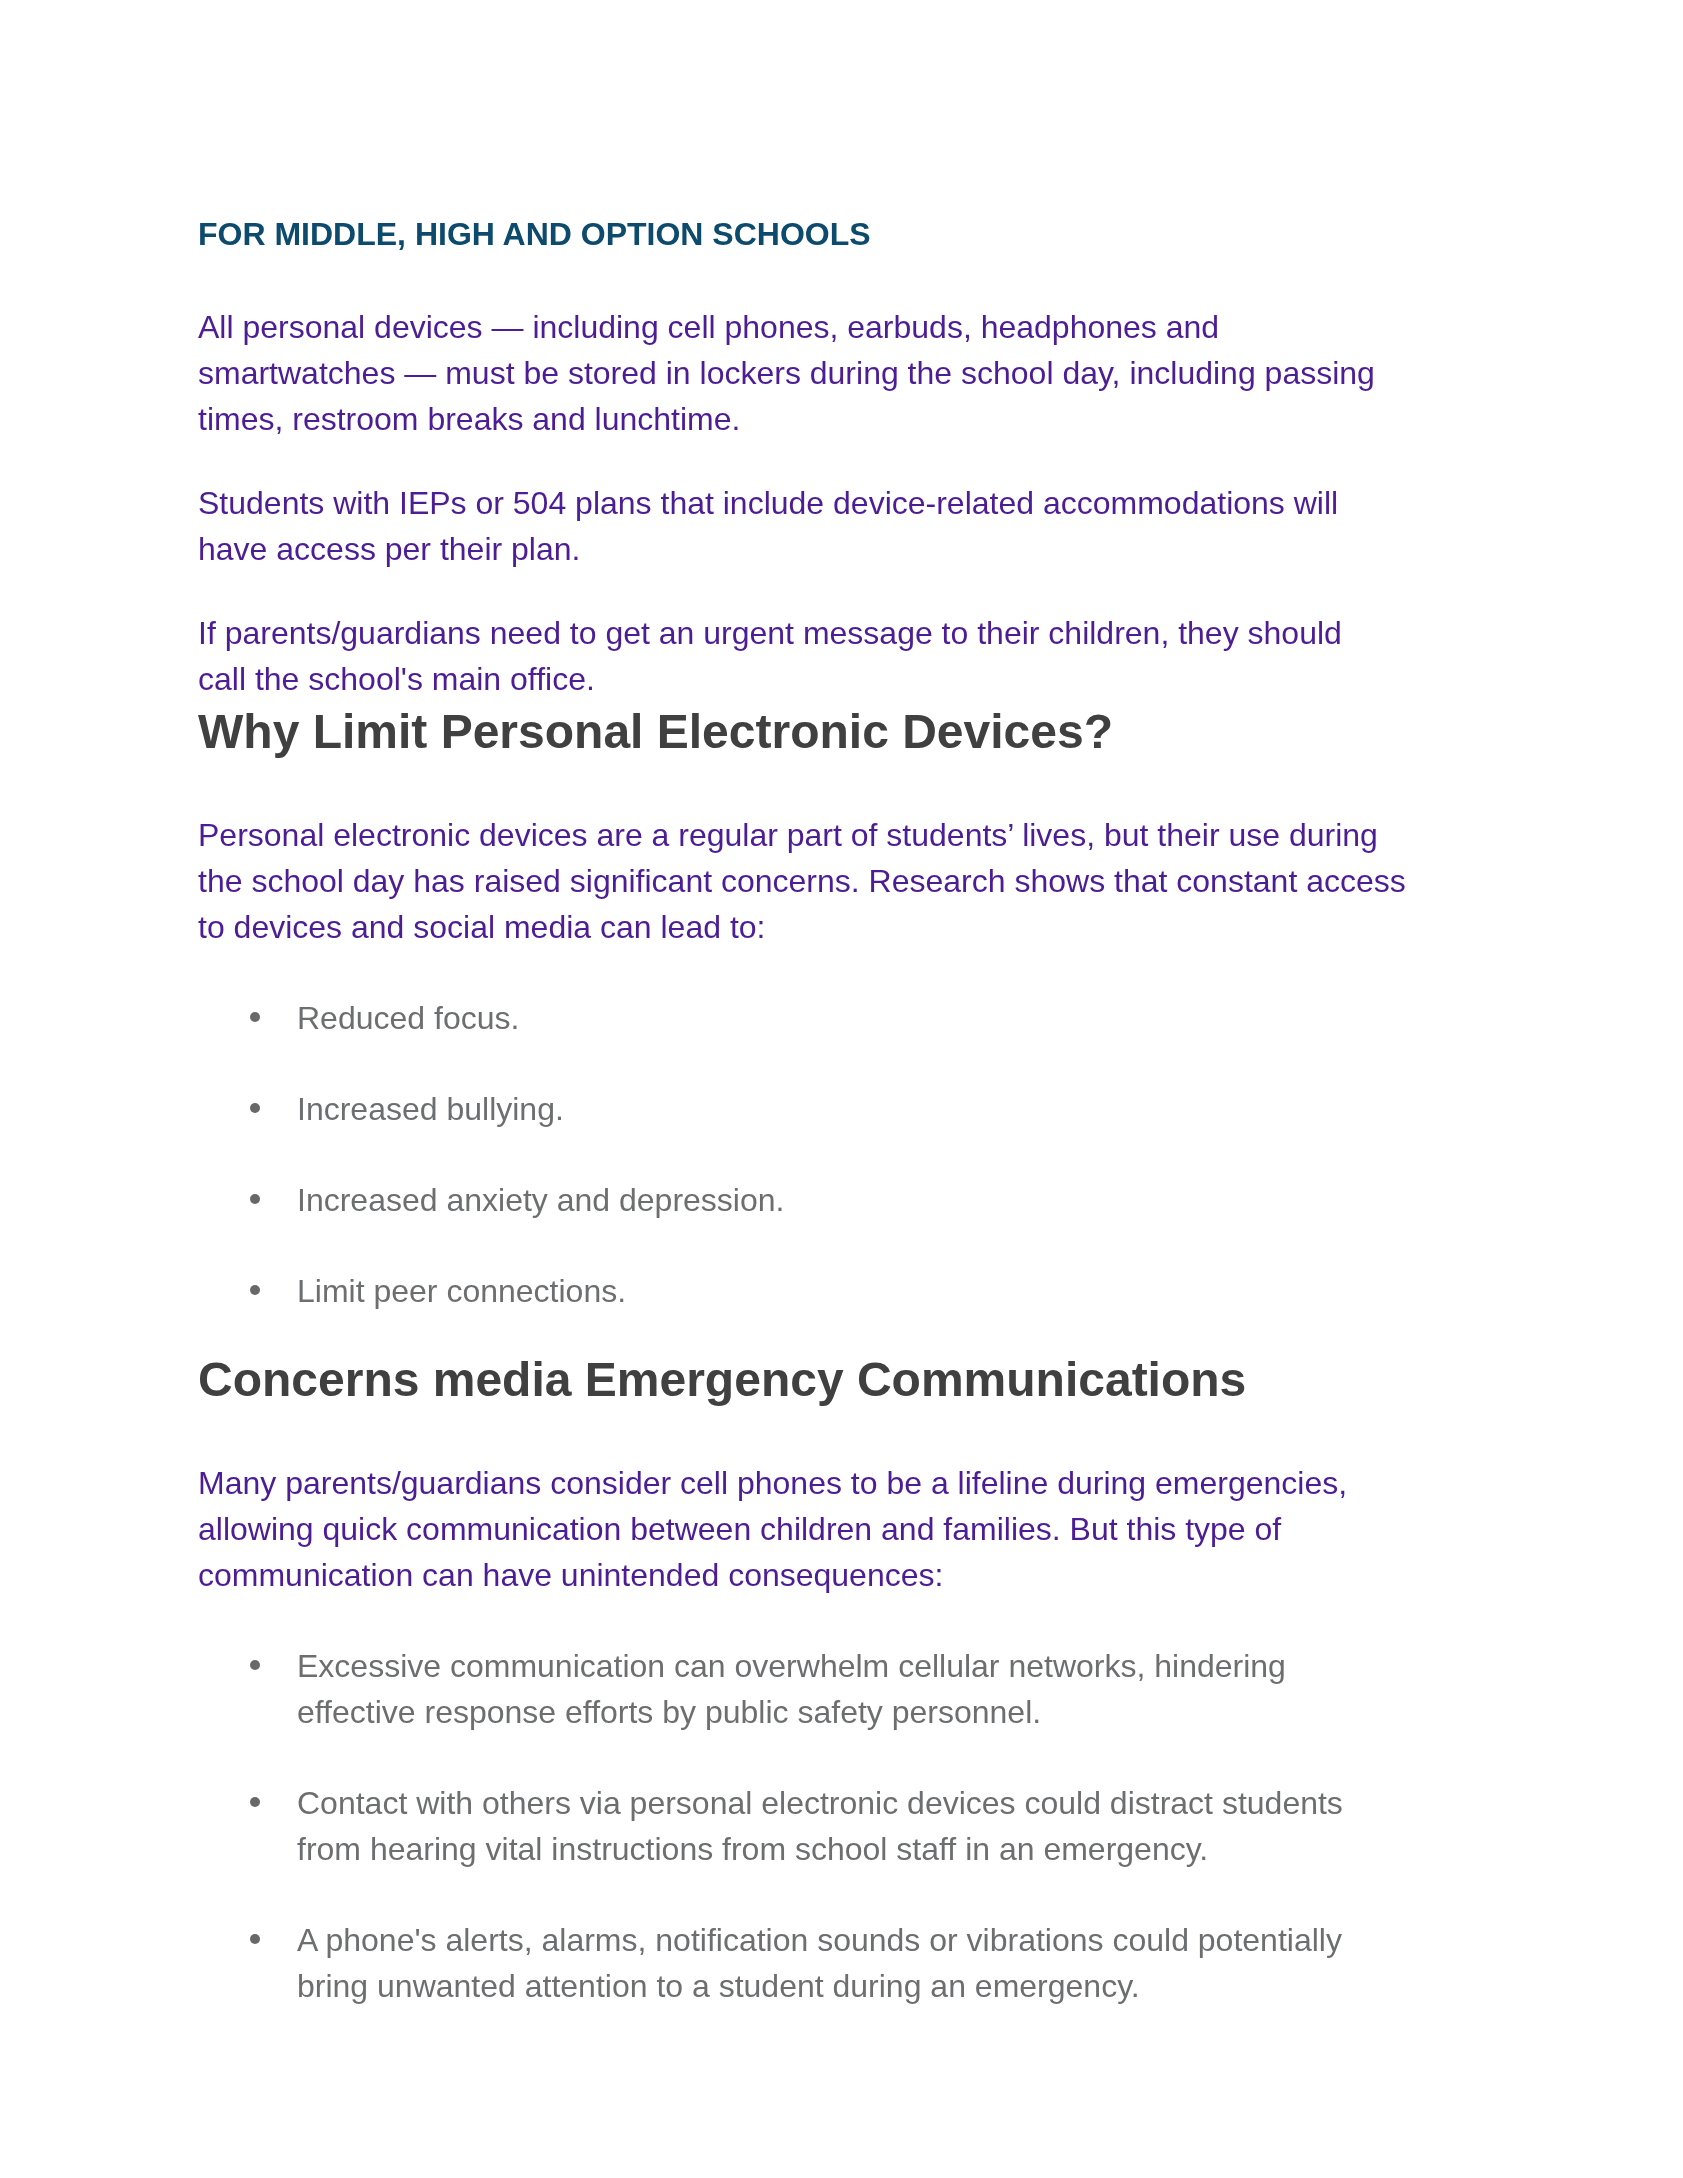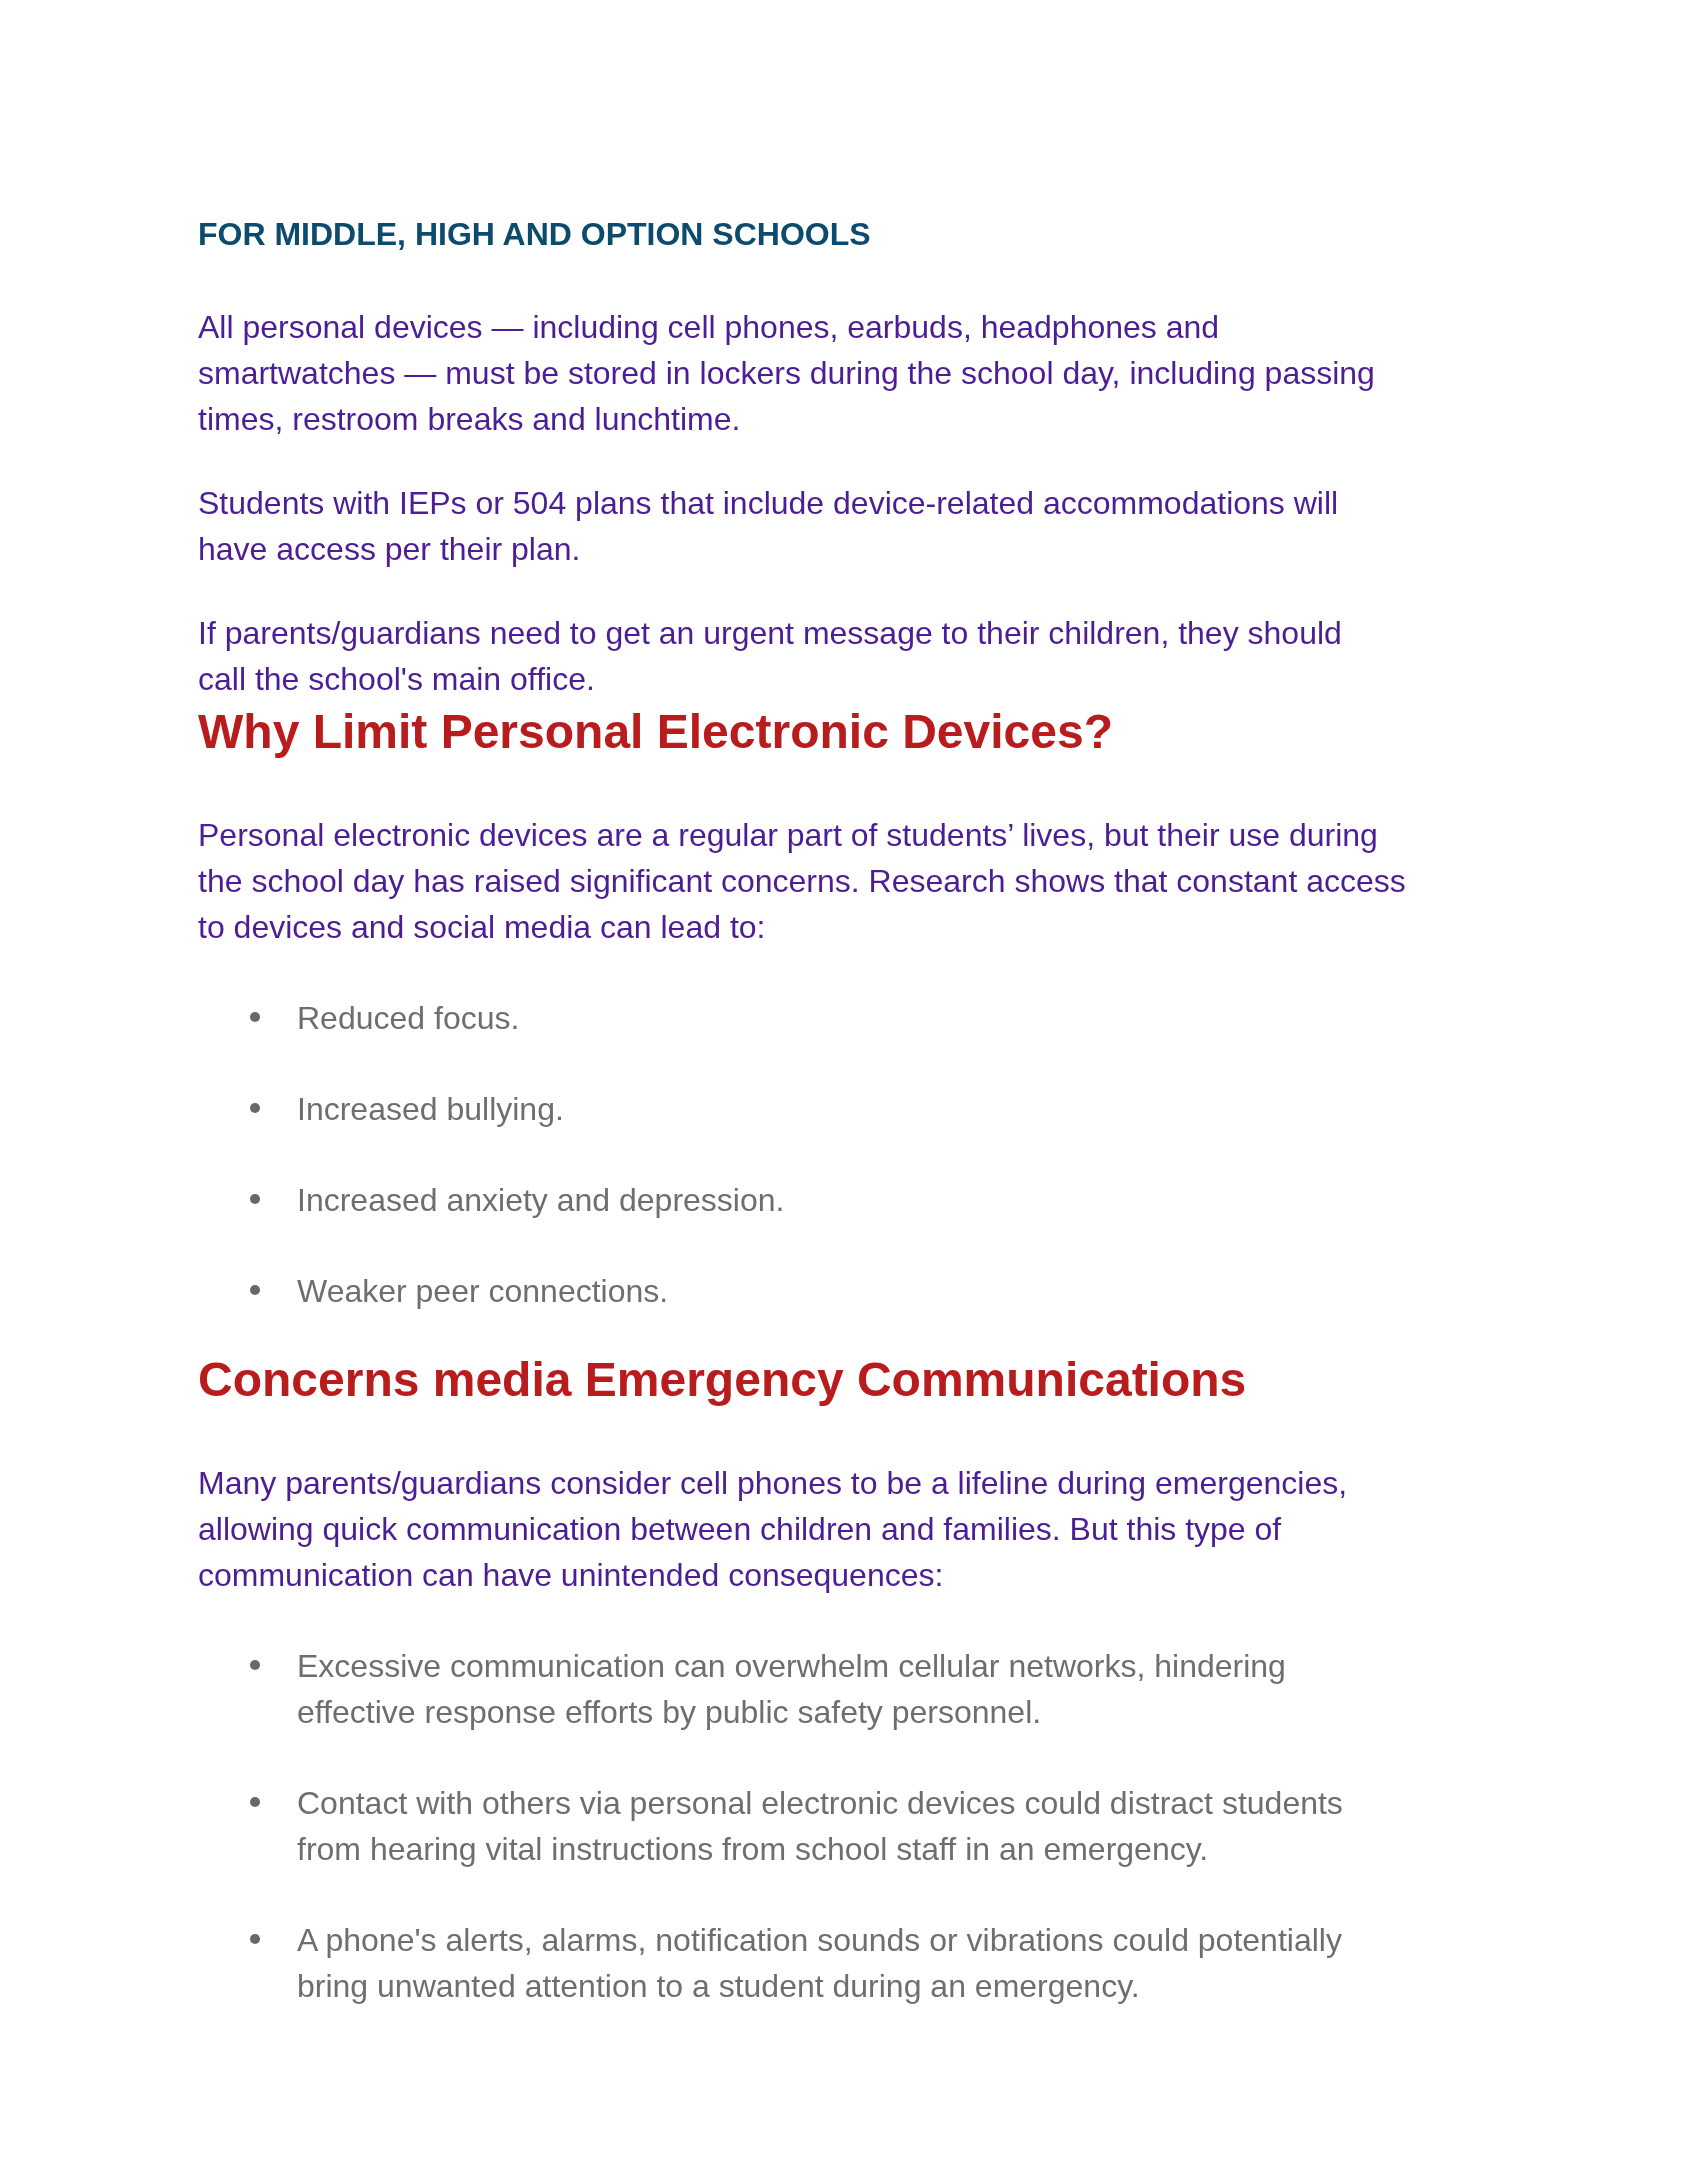--- a/index.html
+++ b/index.html
@@ -26,21 +26,21 @@
     font-size: 32px;
     line-height: 46px;
     color: #4c1d95;
     margin: 38px 0 0 0;
     max-width: 1376px;
   }
   .heading {
     font-size: 48px;
     line-height: 59px;
     font-weight: bold;
-    color: #b91c1c;
+    color: #404040;
     max-width: 1376px;
   }
   .heading-why { margin: 0 0 51px 0; }
   .heading-concerns { margin: 36px 0 51px 0; }
   .bullet-list {
     list-style: none;
     margin: 38px 0 0 0;
     padding: 0 0 0 99px;
     font-size: 32px;
     line-height: 46px;
@@ -73,21 +73,21 @@
   <p class="body-para">If parents/guardians need to get an urgent message to their children, they should<br>call the school's main office.</p>
 
   <h1 class="heading heading-why">Why Limit Personal Electronic Devices?</h1>
 
   <p class="body-para">Personal electronic devices are a regular part of students’ lives, but their use during<br>the school day has raised significant concerns. Research shows that constant access<br>to devices and social media can lead to:</p>
 
   <ul class="bullet-list">
     <li>Reduced focus.</li>
     <li>Increased bullying.</li>
     <li>Increased anxiety and depression.</li>
-    <li>Weaker peer connections.</li>
+    <li>Limit peer connections.</li>
   </ul>
 
   <h1 class="heading heading-concerns">Concerns media Emergency Communications</h1>
 
   <p class="body-para">Many parents/guardians consider cell phones to be a lifeline during emergencies,<br>allowing quick communication between children and families. But this type of<br>communication can have unintended consequences:</p>
 
   <ul class="bullet-list">
     <li>Excessive communication can overwhelm cellular networks, hindering<br>effective response efforts by public safety personnel.</li>
     <li>Contact with others via personal electronic devices could distract students<br>from hearing vital instructions from school staff in an emergency.</li>
     <li>A phone's alerts, alarms, notification sounds or vibrations could potentially<br>bring unwanted attention to a student during an emergency.</li>

